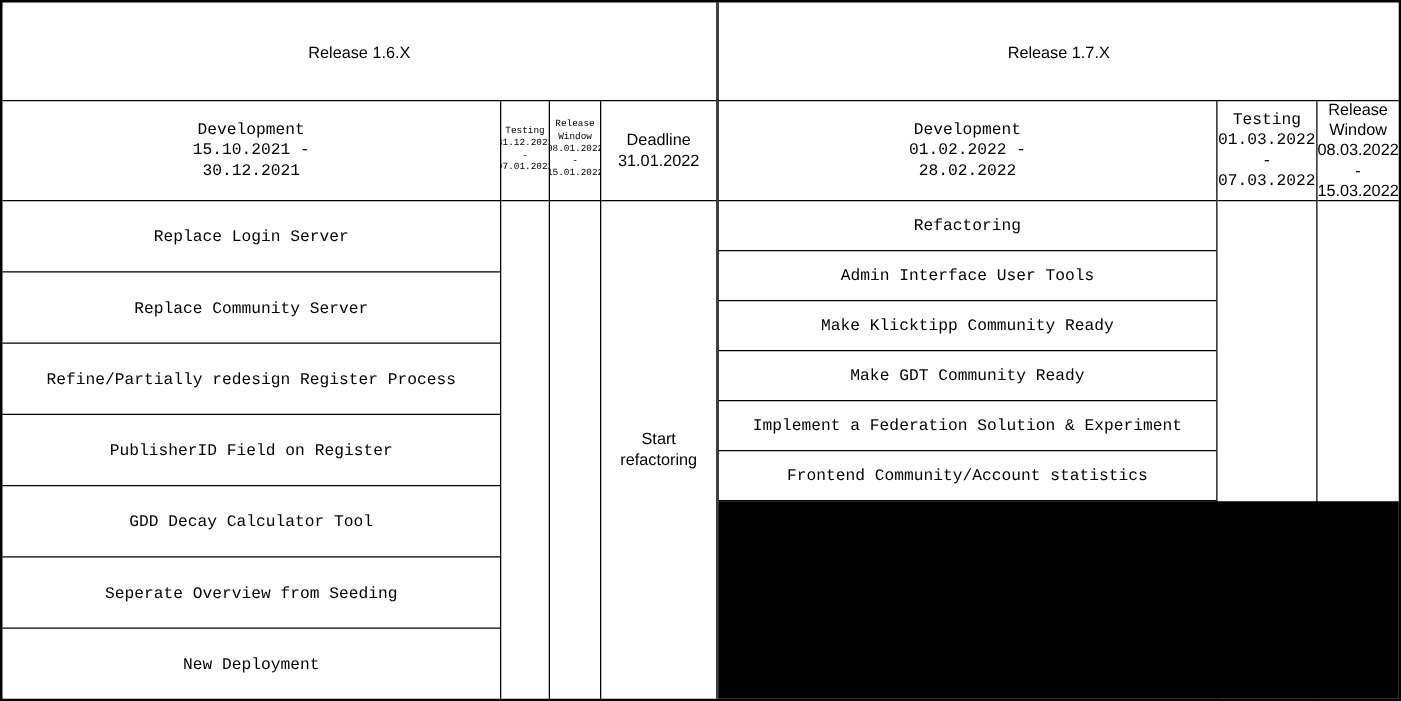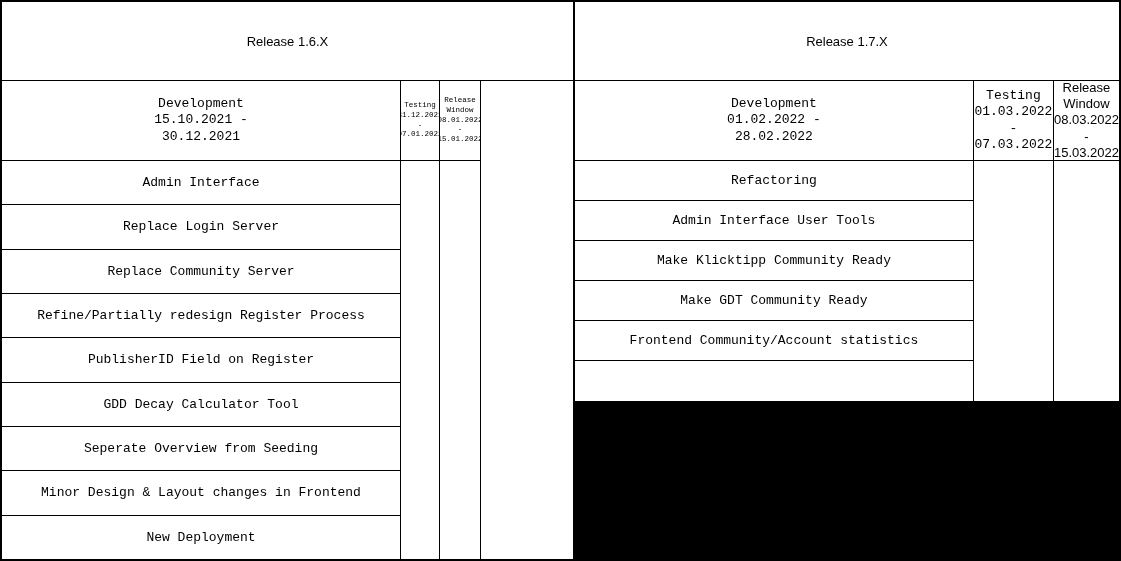--- a/index.html
+++ b/index.html
@@ -91,28 +91,26 @@
 
   <div class="panel panel-left">
     <div class="title-row">Release 1.6.X</div>
     <div class="body">
 
       <div class="col col-dev col-bordered">
         <div class="hdr-cell">Development
 15.10.2021 -
 30.12.2021</div>
         <div class="rows rows-flex">
-            <div class="task-row">Admin Interface</div>
             <div class="task-row">Replace Login Server</div>
             <div class="task-row">Replace Community Server</div>
             <div class="task-row">Refine/Partially redesign Register Process</div>
             <div class="task-row">PublisherID Field on Register</div>
             <div class="task-row">GDD Decay Calculator Tool</div>
             <div class="task-row">Seperate Overview from Seeding</div>
-            <div class="task-row">Minor Design &amp; Layout changes in Frontend</div>
             <div class="task-row">New Deployment</div>
           </div>
       </div>
 
       <div class="col col-test col-bordered">
         <div class="hdr-cell hdr-small">Testing
 31.12.2021
 -
 07.01.2022</div>
         <div class="tall-cell"></div>
@@ -120,37 +118,44 @@
 
       <div class="col col-rel col-bordered">
         <div class="hdr-cell hdr-small">Release
 Window
 08.01.2022
 -
 15.01.2022</div>
         <div class="tall-cell"></div>
       </div>
 
+      <div class="col col-dl">
+        <div class="hdr-cell">Deadline
+31.01.2022</div>
+        <div class="note-cell">Start
+refactoring</div>
+      </div>
 
     </div>
   </div>
 
   <div class="panel panel-right">
     <div class="title-row">Release 1.7.X</div>
     <div class="body">
 
       <div class="col col-dev col-bordered">
         <div class="hdr-cell">Development
 01.02.2022 -
 28.02.2022</div>
         <div class="rows rows-fixed">
             <div class="task-row">Refactoring</div>
             <div class="task-row">Admin Interface User Tools</div>
             <div class="task-row">Make Klicktipp Community Ready</div>
             <div class="task-row">Make GDT Community Ready</div>
+            <div class="task-row">Implement a Federation Solution &amp; Experiment</div>
             <div class="task-row">Frontend Community/Account statistics</div>
           </div>
       </div>
 
       <div class="col col-test col-bordered">
         <div class="hdr-cell">Testing
 01.03.2022 -
 07.03.2022</div>
         <div class="tall-cell"></div>
       </div>

